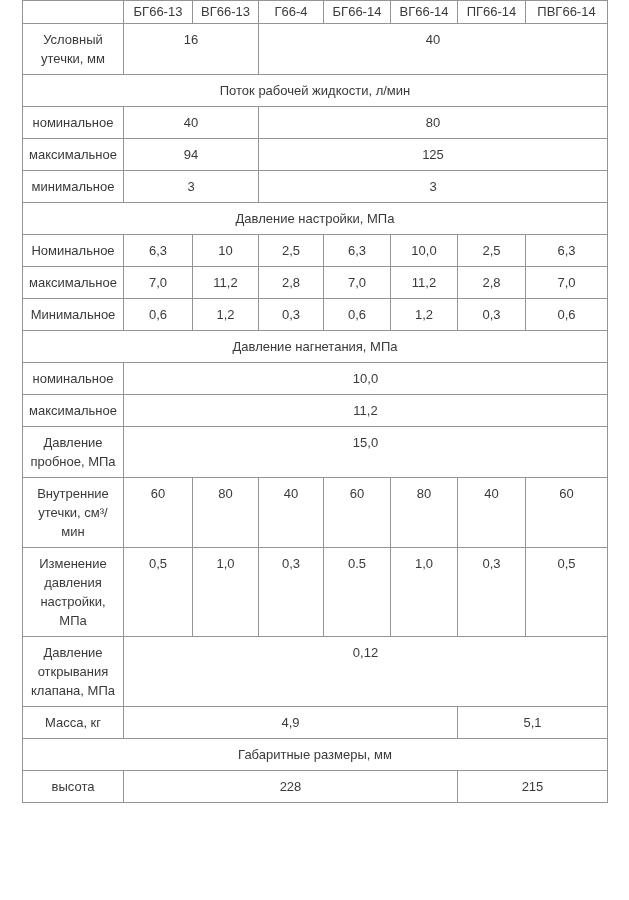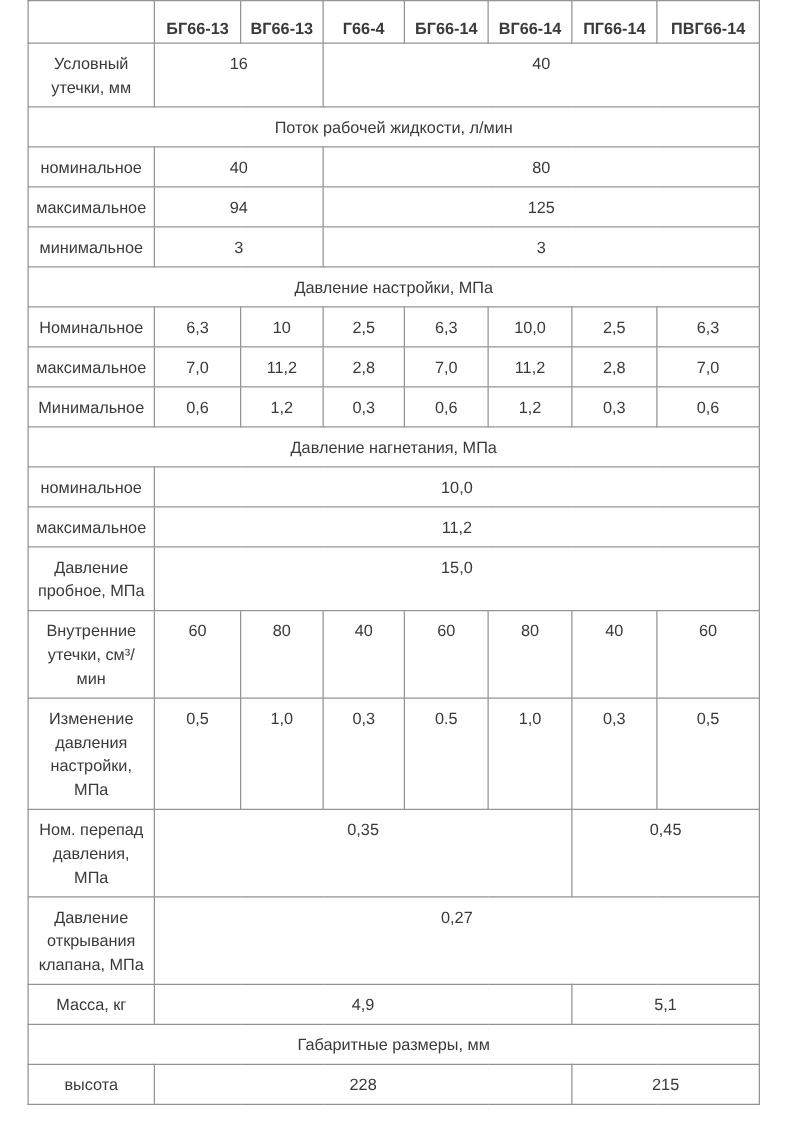--- a/index.html
+++ b/index.html
@@ -17,21 +17,21 @@
     font-size: 13px;
   }
   table.specs td {
     border: 1px solid #949494;
     text-align: center;
     vertical-align: top;
     padding: 6px 4px;
     line-height: 19px;
     overflow: hidden;
   }
-  tr.hdr td { padding-top: 12px; padding-bottom: 2px; height: 19px; font-weight: bold; }
+  tr.hdr td { padding-top: 1px; padding-bottom: 2px; height: 19px; }
   td.section { }
   td.rowlabel { }
 </style>
 </head>
 <body>
 
 <div class="table-wrap">
   <table class="specs">
     <colgroup>
       <col style="width:101px">
@@ -148,27 +148,22 @@
         <td>0,5</td>
         <td>1,0</td>
         <td>0,3</td>
         <td>0.5</td>
         <td>1,0</td>
         <td>0,3</td>
         <td>0,5</td>
       </tr>
 
       <tr>
-        <td class="rowlabel">Ном. перепад давления, МПа</td>
-        <td colspan="5">0,35</td>
-        <td colspan="2">0,45</td>
-      </tr>
-      <tr>
         <td class="rowlabel">Давление открывания клапана, МПа</td>
-        <td colspan="7">0,27</td>
+        <td colspan="7">0,12</td>
       </tr>
       <tr>
         <td class="rowlabel">Масса, кг</td>
         <td colspan="5">4,9</td>
         <td colspan="2">5,1</td>
       </tr>
 
       <tr>
         <td colspan="8" class="section">Габаритные размеры, мм</td>
       </tr>

